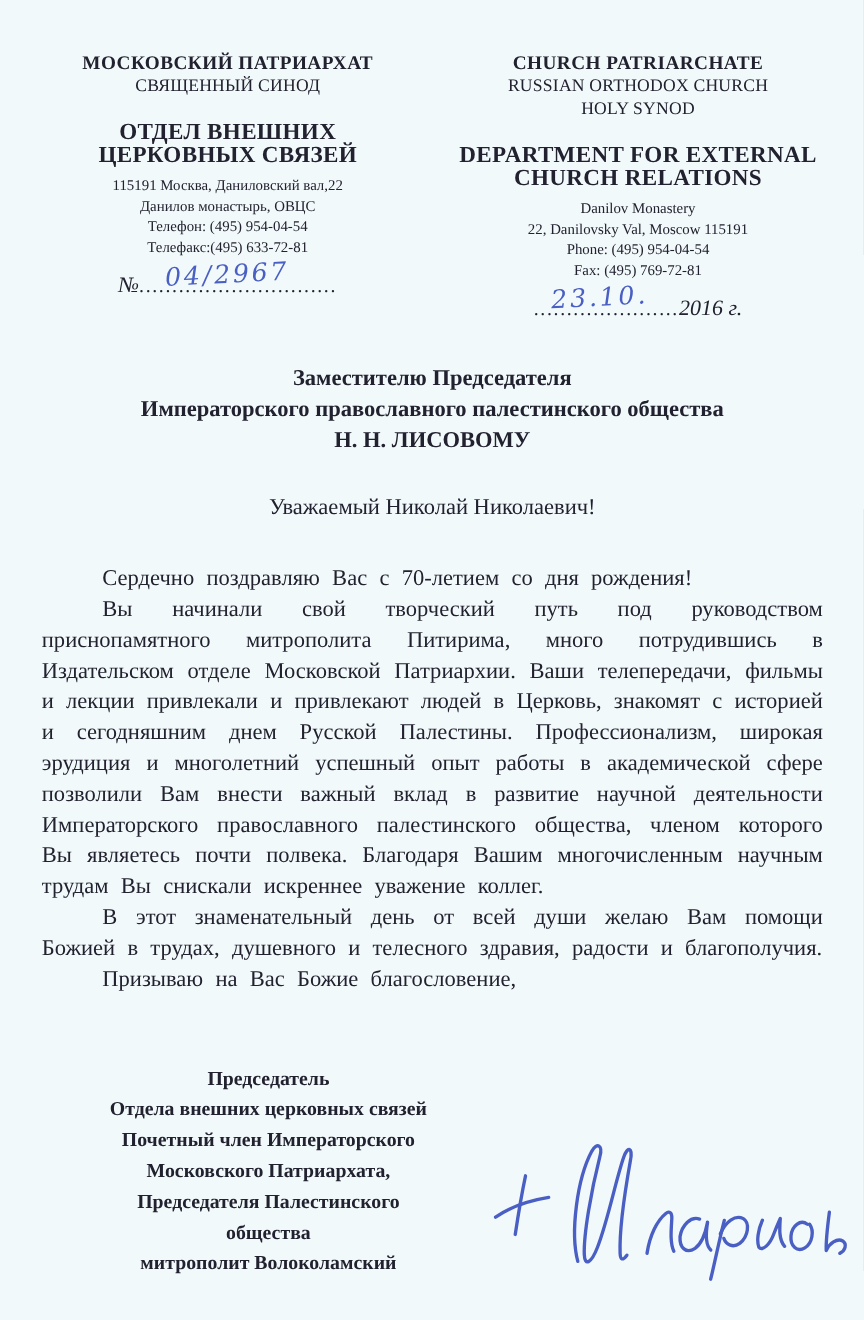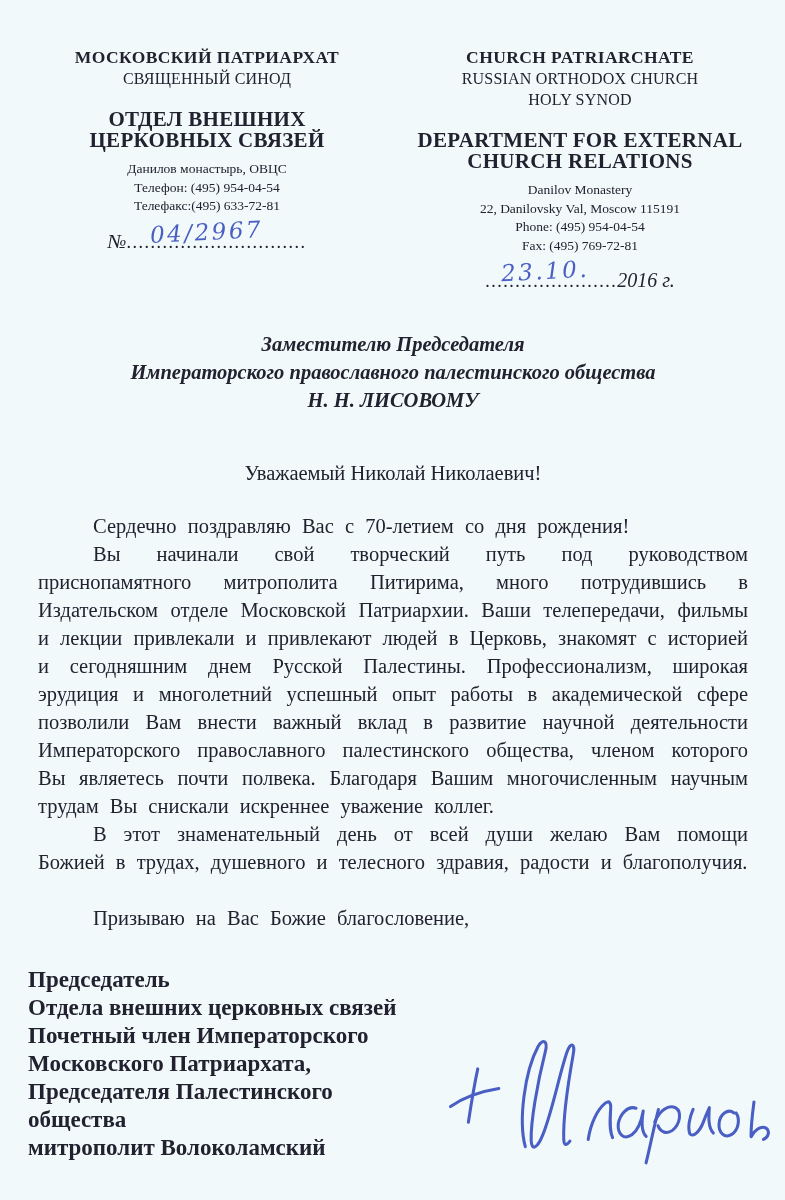--- a/index.html
+++ b/index.html
@@ -48,41 +48,41 @@
     letter-spacing:2.5px;
     transform:rotate(-3deg);
     white-space:nowrap;
   }
   .ref-number{left:42px;top:-11px;}
   .date-hand{left:16px;top:-11px;}
   
   .addressee{
     position:absolute;top:330px;left:38px;right:37px;
     text-align:center;
-    font-weight:bold;font-size:20.5px;line-height:28px;font-style:italic;
+    font-weight:bold;font-size:20.5px;line-height:28px;
   }
   
   .salutation{
-    position:absolute;top:462px;left:38px;right:37px;
+    position:absolute;top:450px;left:38px;right:37px;
     text-align:center;font-size:20.5px;
   }
   
   .body-text{
     position:absolute;top:512px;left:38px;right:37px;
     font-size:20.5px;line-height:28px;
     text-align:justify;
     word-spacing:6px;
   }
   .body-text p{text-indent:55px;}
-  .body-text p.closing{margin-top:28px;}
+  .body-text p.closing{}
   
   .signoff{
     position:absolute;top:966px;left:28px;width:432px;
-    text-align:left;
-    font-weight:bold;font-size:23px;line-height:28px;
+    text-align:center;
+    font-weight:bold;font-size:18px;line-height:28px;
   }
   
   .signature{
     position:absolute;left:438px;top:1022px;width:336px;height:146px;
     color:var(--pen);
     transform:rotate(-2deg);
   }
   .signature svg{width:100%;height:100%;}
   .signature path{fill:none;stroke:currentColor;stroke-width:3;stroke-linecap:round;stroke-linejoin:round;}
 </style>
@@ -94,20 +94,21 @@
   <div class="letterhead">
 
     <div class="head-col">
       <div class="org-1">МОСКОВСКИЙ ПАТРИАРХАТ</div>
       <div class="org-2">СВЯЩЕННЫЙ СИНОД</div>
       <div class="dept">
         <div>ОТДЕЛ ВНЕШНИХ</div>
         <div>ЦЕРКОВНЫХ СВЯЗЕЙ</div>
       </div>
       <div class="addr">
+        <div>115191 Москва, Даниловский вал,22</div>
         <div>Данилов монастырь, ОВЦС</div>
         <div>Телефон: (495) 954-04-54</div>
         <div>Телефакс:(495) 633-72-81</div>
       </div>
       <div class="ref-row">
         <span class="ref-label">№</span><span class="dots">..............................</span>
         <span class="handwriting ref-number">04/2967</span>
       </div>
     </div>
 

